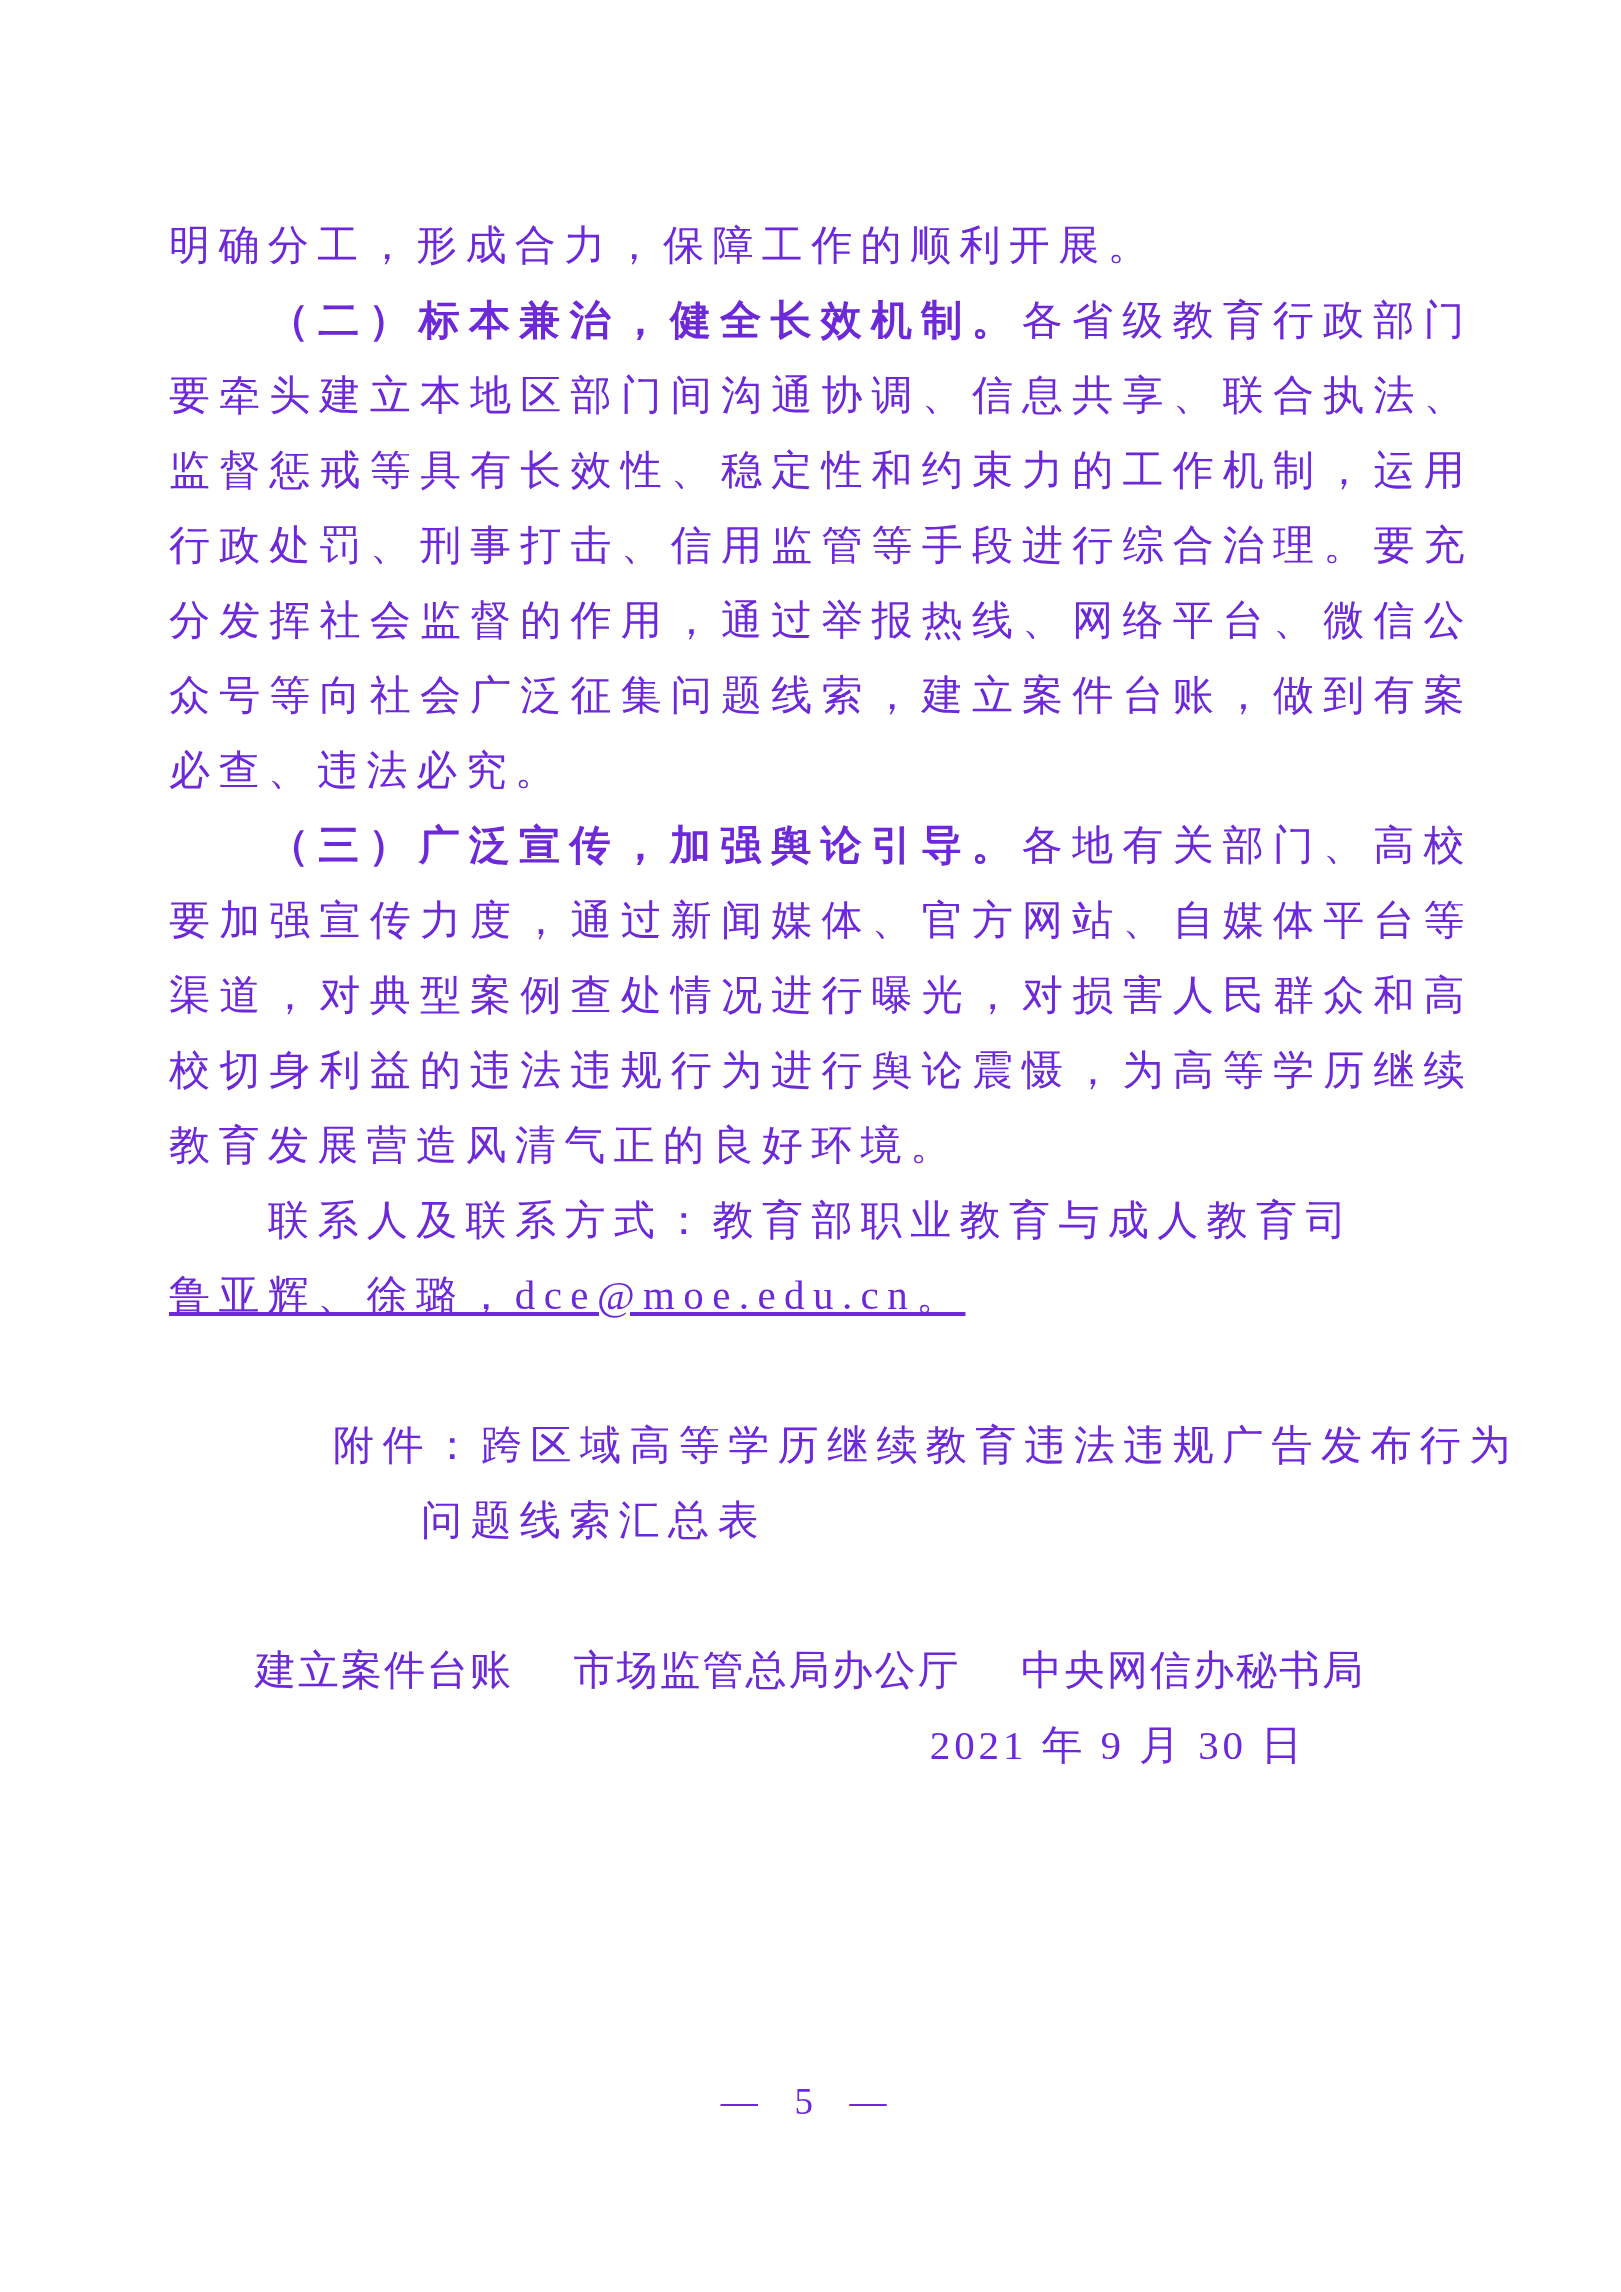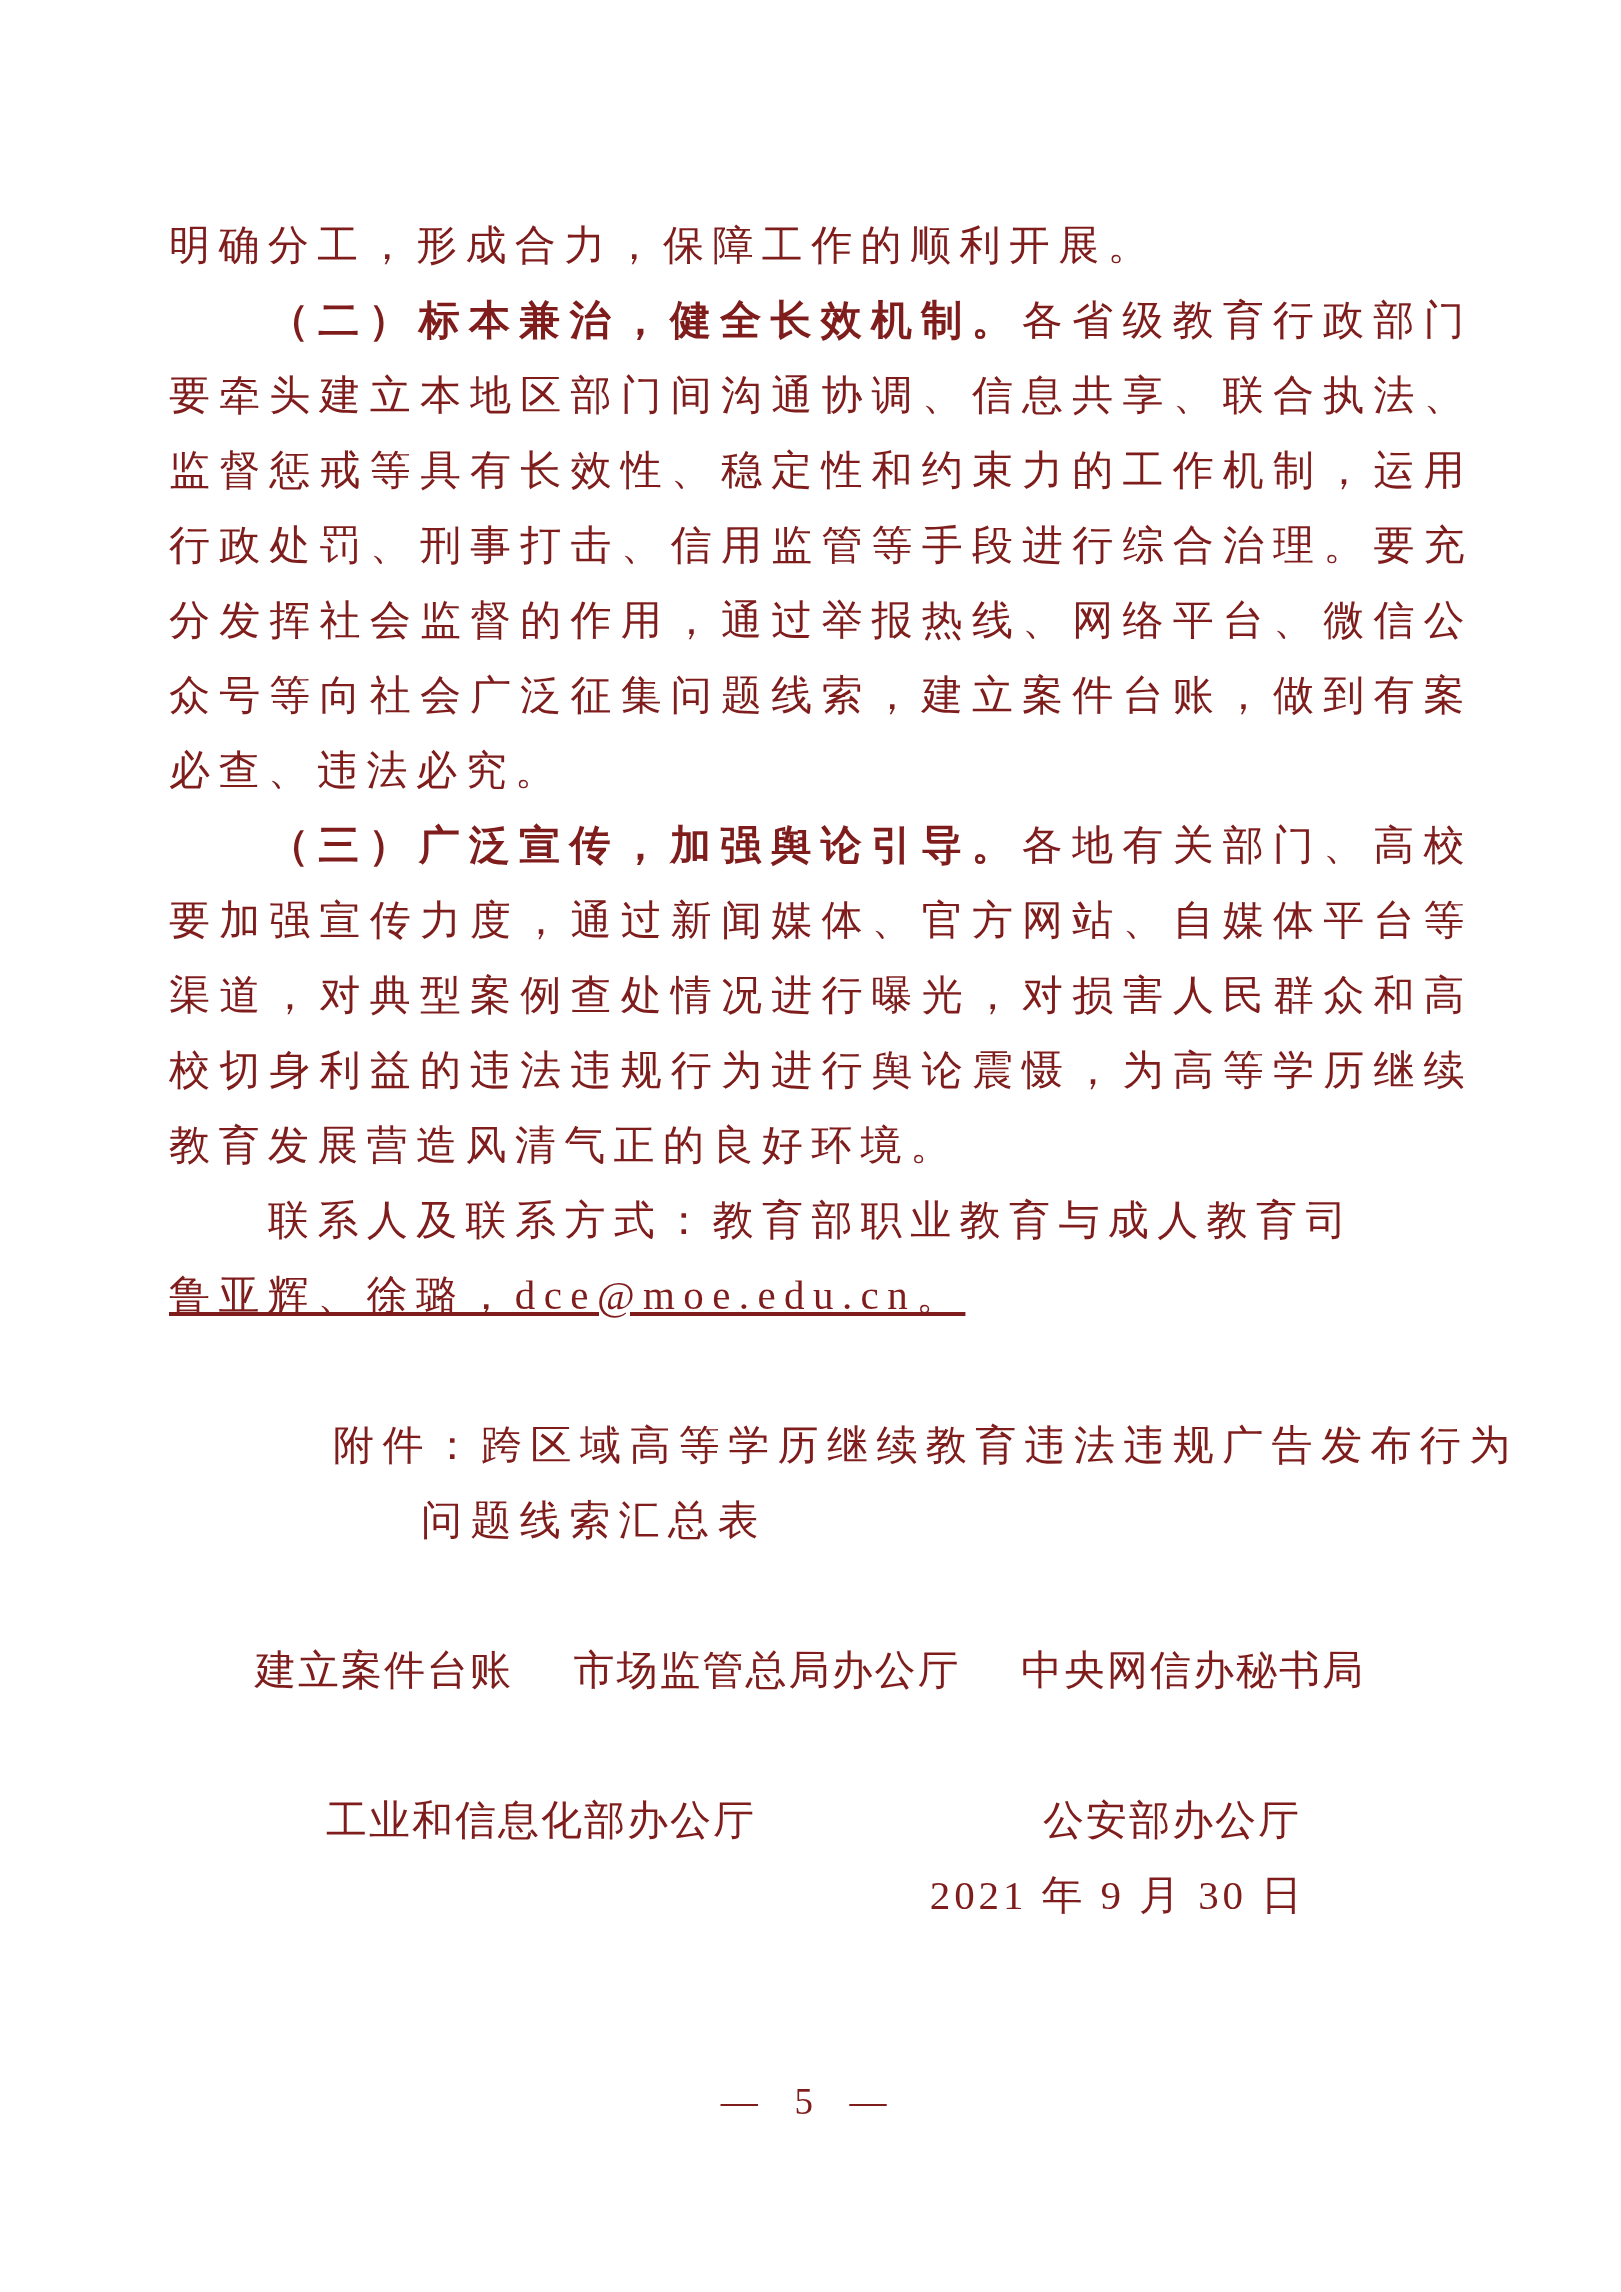--- a/index.html
+++ b/index.html
@@ -7,21 +7,21 @@
     padding: 0;
     background: #ffffff;
   }
   .page {
     position: relative;
     width: 1621px;
     height: 2293px;
     background: #ffffff;
     overflow: hidden;
     font-family: "Liberation Serif", "DejaVu Serif", serif;
-    color: #7f1d1d;
+    color: #6d28d9;
   }
   .content {
     position: absolute;
     left: 169px;
     top: 208px;
     width: 1304px;
     font-size: 41px;
     line-height: 75px;
     letter-spacing: 8.4px;
     text-align: justify;
@@ -106,24 +106,20 @@
         <span>问题线索汇总表</span>
       </p>
     </div>
 
     <div class="signature-row1">
       <span>建立案件台账</span>
       <span>市场监管总局办公厅</span>
       <span>中央网信办秘书局</span>
     </div>
 
-    <div class="signature-row2">
-      <span>工业和信息化部办公厅</span>
-      <span>公安部办公厅</span>
-    </div>
 
     <p class="date-line">
       <span>2021 年 9 月 30 日</span>
     </p>
 
   </div>
 
   <div class="footer">
     <span>— 5 —</span>
   </div>

